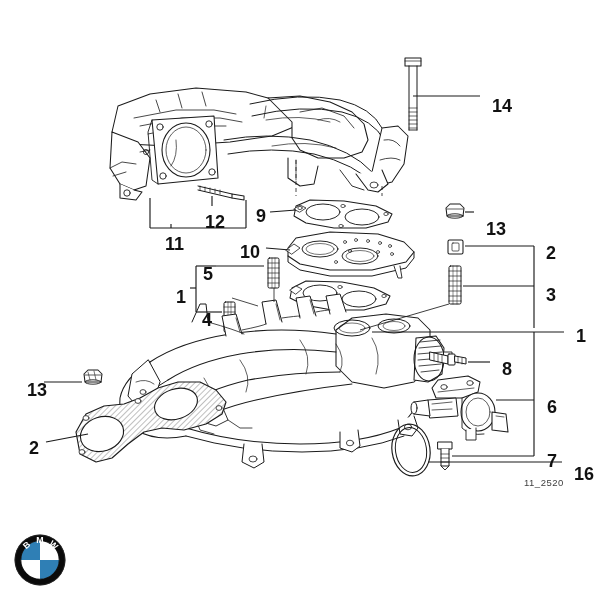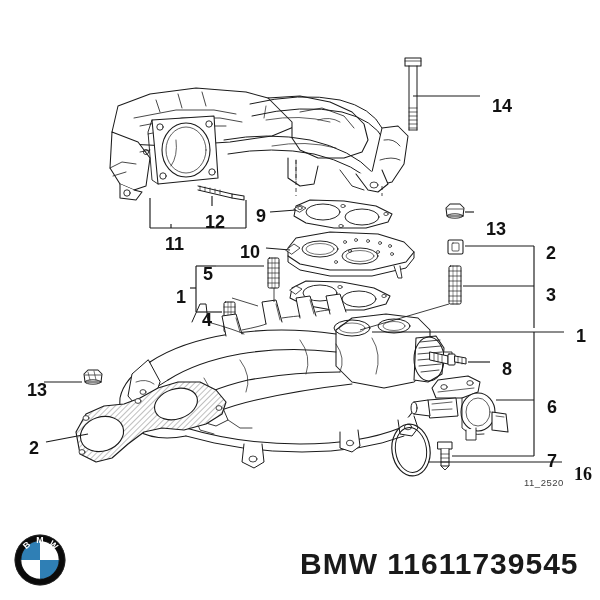--- a/index.html
+++ b/index.html
@@ -403,21 +403,21 @@
   <div class="callout" style="left:547px;top:452px;">7</div>
   <div class="callout" style="left:502px;top:360px;">8</div>
   <div class="callout" style="left:256px;top:207px;">9</div>
   <div class="callout" style="left:240px;top:243px;">10</div>
   <div class="callout" style="left:165px;top:235px;">11</div>
   <div class="callout" style="left:205px;top:213px;">12</div>
   <div class="callout" style="left:486px;top:220px;">13</div>
   <div class="callout" style="left:27px;top:381px;">13</div>
   <div class="callout" style="left:492px;top:97px;">14</div>
   <div class="callout" style="left:29px;top:439px;">2</div>
-  <div class="callout" style="left:574px;top:465px;font-family:Liberation Serif, serif;">16</div>
+  <div class="callout" style="left:574px;top:465px;">16</div>
 
   <div class="refcode" style="left:524px;top:477px;">11_2520</div>
 
   <div class="footer"></div>
 
   <svg class="logo" viewBox="0 0 100 100">
     <circle cx="50" cy="50" r="49" fill="#0b0b0b"></circle>
     <circle cx="50" cy="50" r="48" fill="none" stroke="#3a3a3a" stroke-width="1"></circle>
     <circle cx="50" cy="50" r="37" fill="#ffffff"></circle>
     <path d="M50 13 A37 37 0 0 1 87 50 L50 50 Z" fill="#ffffff"></path>
@@ -425,15 +425,14 @@
     <path d="M50 87 A37 37 0 0 1 13 50 L50 50 Z" fill="#ffffff"></path>
     <path d="M50 87 A37 37 0 0 0 87 50 L50 50 Z" fill="#2f7fb5"></path>
     <circle cx="50" cy="50" r="37" fill="none" stroke="#0b0b0b" stroke-width="2"></circle>
     <g fill="#ffffff" font-family="Liberation Sans, sans-serif" font-weight="bold" font-size="17">
       <text x="50" y="50" text-anchor="middle" transform="rotate(-42 50 50) translate(0 -33)">B</text>
       <text x="50" y="50" text-anchor="middle" transform="translate(0 -33)">M</text>
       <text x="50" y="50" text-anchor="middle" transform="rotate(42 50 50) translate(0 -33)">W</text>
     </g>
   </svg>
 
-  <div class="brandtext">BMW 11611739545</div>
 
 </div>
 
 </body></html>

